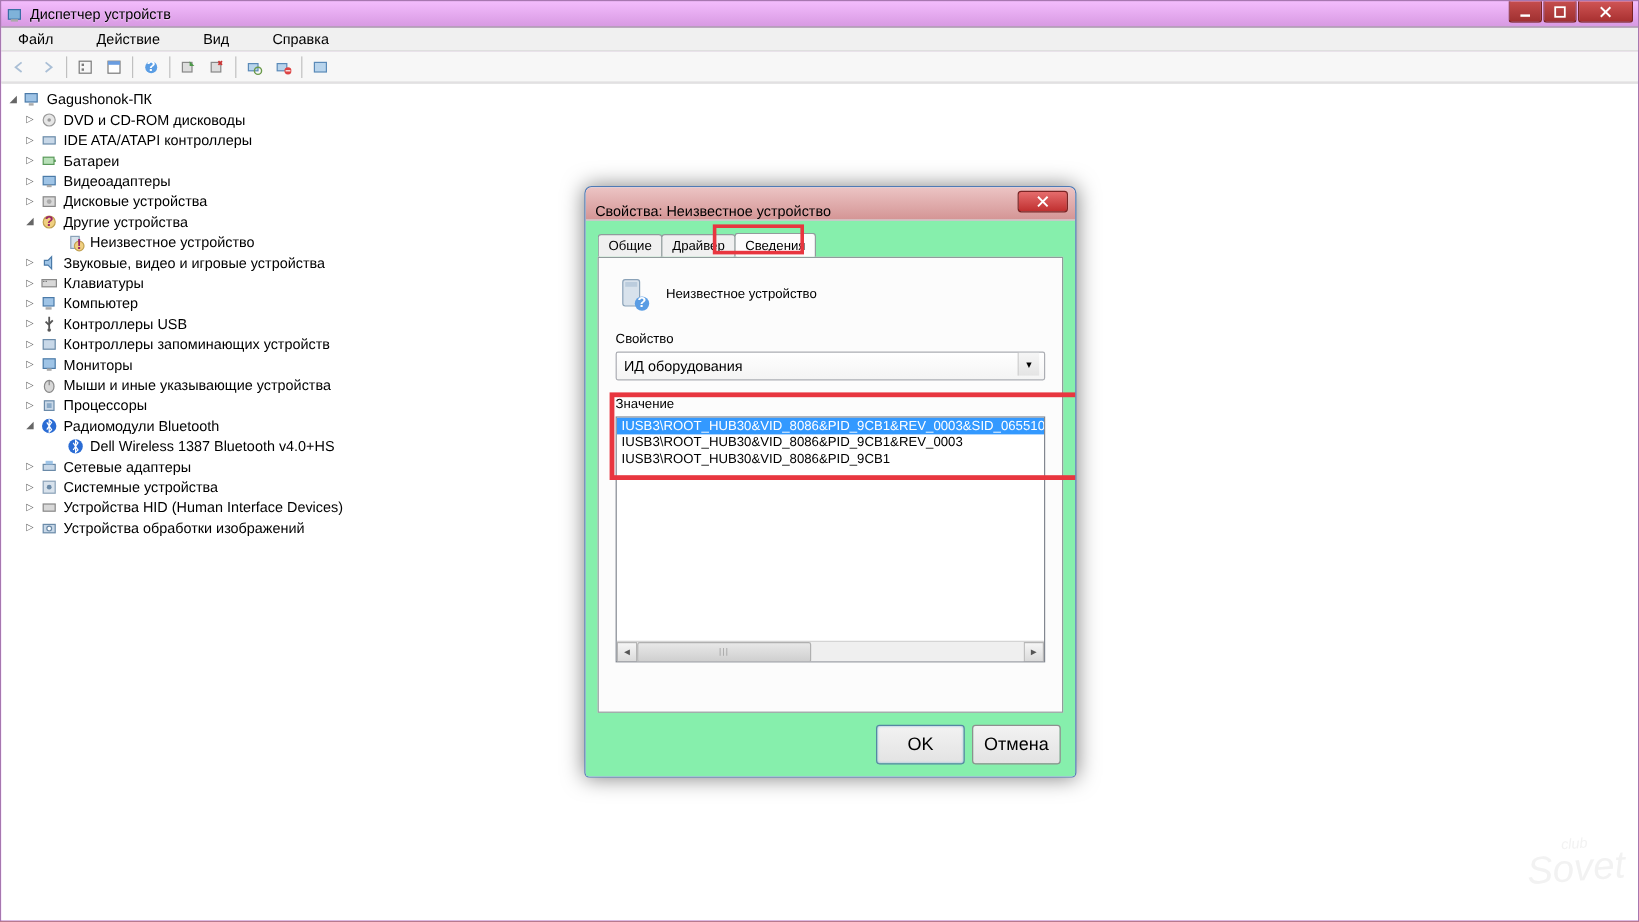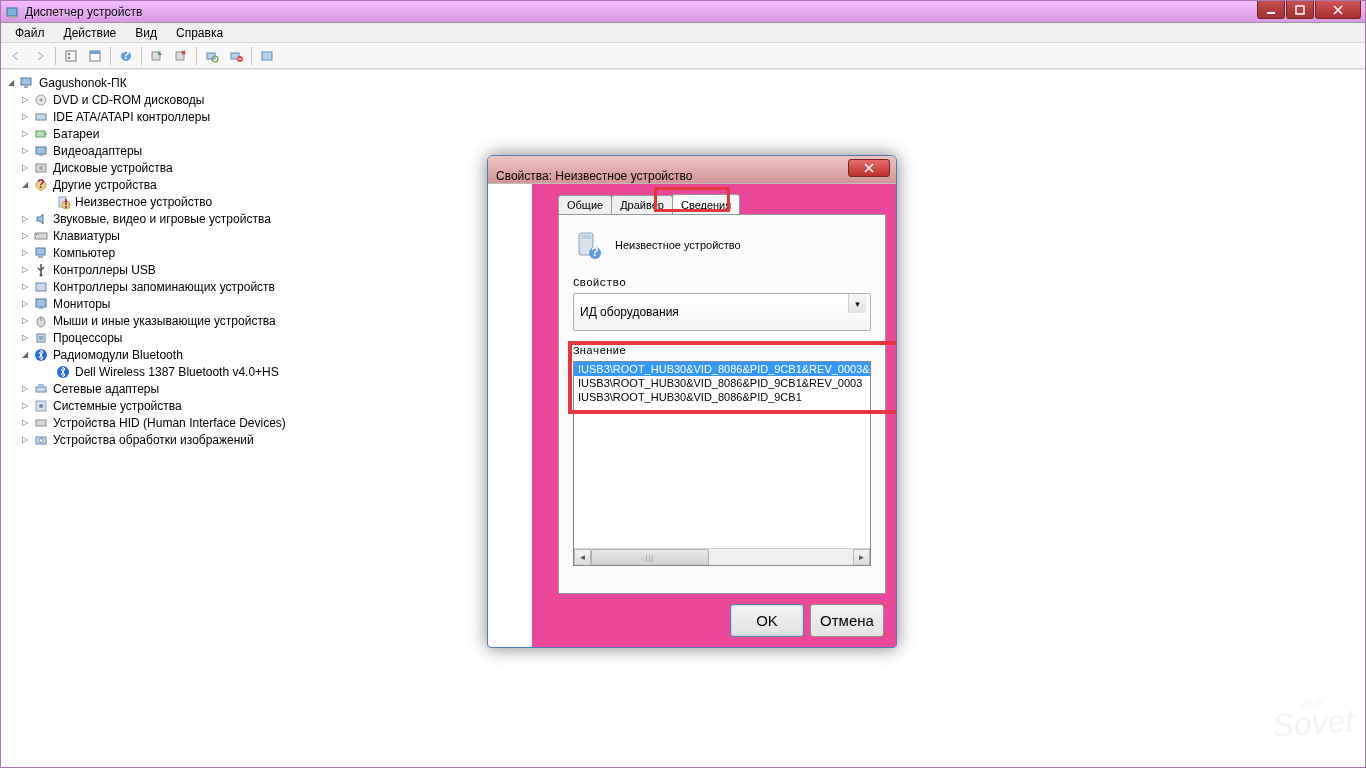--- a/index.html
+++ b/index.html
@@ -6,51 +6,51 @@
   body { background: linear-gradient(to bottom, #a51e1e, #8b1a1a); width: 1366px; height: 768px; overflow: hidden; position: relative; }
   
   .window-frame { position: absolute; top: 0; left: 0; right: 0; bottom: 0; border: 1px solid rgba(0,0,0,0.3); background: #f0abfc; }
   .titlebar { height: 22px; background: linear-gradient(to bottom, rgba(255,255,255,0.2), rgba(0,0,0,0.1)); display: flex; align-items: center; padding: 0 4px; border-bottom: 1px solid #999; position: relative; }
   .titlebar-icon { width: 16px; height: 16px; margin-right: 4px; display: flex; align-items: center; justify-content: center; }
   .titlebar-text { color: #000; font-size: 12px; text-shadow: 0 1px 1px rgba(255,255,255,0.5); flex: 1; }
   .titlebar-buttons { display: flex; gap: 1px; position: absolute; right: 4px; top: 0; }
   .titlebar-btn { width: 28px; height: 18px; background: linear-gradient(to bottom, #c54d4d, #a03030); border: 1px solid #7a2525; border-top: none; border-radius: 0 0 3px 3px; display: flex; align-items: center; justify-content: center; color: #fff; font-size: 11px; font-weight: bold; cursor: pointer; }
   .titlebar-btn.close { background: linear-gradient(to bottom, #d05555, #a83030); width: 46px; }
   
-  .menubar { height: 20px; background: #f0f0f0; display: flex; align-items: center; padding: 0 6px; border-bottom: 1px solid #d4d4d4; gap: 3px; }
+  .menubar { height: 20px; background: #f0f0f0; display: flex; align-items: center; padding: 0 6px; border-bottom: 1px solid #d4d4d4; gap: 20px; }
   .menu-item { padding: 2px 8px; cursor: pointer; border-radius: 2px; }
   
   .toolbar { height: 26px; background: #f7f7f7; border-bottom: 1px solid #d4d4d4; display: flex; align-items: center; padding: 0 4px; gap: 2px; }
   .tool-btn { width: 22px; height: 22px; display: flex; align-items: center; justify-content: center; cursor: pointer; border: 1px solid transparent; border-radius: 2px; }
   .tool-btn.disabled { opacity: 0.4; cursor: default; }
   .tool-sep { width: 1px; height: 18px; background: #c0c0c0; margin: 0 2px; }
   
   .tree-area { position: absolute; top: 68px; left: 0; right: 0; bottom: 0; background: #fff; overflow: auto; padding: 4px; border-top: 1px solid #e5e5e5; }
   .tree-node { display: flex; align-items: center; height: 17px; white-space: nowrap; cursor: pointer; }
   .tree-toggle { width: 12px; height: 12px; display: flex; align-items: center; justify-content: center; font-size: 8px; color: #666; margin-right: 2px; cursor: pointer; }
   .tree-icon { width: 16px; height: 16px; margin-right: 4px; display: flex; align-items: center; justify-content: center; }
   .tree-label { font-size: 12px; color: #000; }
   .indent-1 { padding-left: 14px; }
   .indent-2 { padding-left: 36px; }
   
   .dialog { position: absolute; top: 155px; left: 487px; width: 410px; background: #fff; border: 1px solid #4f7ab5; box-shadow: 0 0 18px rgba(0,0,0,0.5); border-radius: 6px 6px 4px 4px; overflow: hidden; }
   .dialog-titlebar { height: 28px; background: linear-gradient(to bottom, #ecc4c4, #d49595); display: flex; align-items: flex-end; padding: 0 8px; position: relative; border-bottom: 1px solid #bdbdbd; }
   .dialog-title { font-size: 12px; color: #000; }
   .dialog-close { position: absolute; right: 6px; top: 3px; width: 42px; height: 18px; background: linear-gradient(to bottom, #e56c6c, #c03030); border: 1px solid #7a2525; border-radius: 3px; display: flex; align-items: center; justify-content: center; cursor: pointer; }
-  .dialog-body { padding: 8px 10px 10px 26px; background: #ec4899; margin-left: 44px; }
+  .dialog-body { padding: 8px 10px 10px 10px; background: #86efac; }
   .tabs { display: flex; align-items: flex-end; height: 22px; }
   .tab { padding: 3px 8px 3px 8px; border: 1px solid #919b9c; background: #f0f0f0; border-bottom: none; border-radius: 3px 3px 0 0; margin-right: -1px; cursor: pointer; font-size: 11px; position: relative; }
   .tab.active { background: #fcfcfc; z-index: 2; padding-top: 4px; margin-top: -2px; }
   .tab-highlight { position: absolute; border: 3px solid #e8363f; pointer-events: none; z-index: 10; }
   .tab-panel { border: 1px solid #919b9c; background: #fcfcfc; padding: 14px 14px 10px 14px; min-height: 380px; }
   .device-header { display: flex; align-items: center; gap: 10px; margin-bottom: 16px; }
   .device-icon-large { width: 32px; height: 32px; display: flex; align-items: center; justify-content: center; }
   .device-name-text { font-size: 11px; }
-  .prop-label { font-size: 11px; margin-bottom: 4px; font-family: Liberation Mono, monospace; }
-  .combo { width: 100%; height: 38px; border: 1px solid #abadb3; background: linear-gradient(to bottom, #fff, #f4f4f4); display: flex; align-items: center; padding: 0 6px; border-radius: 2px; cursor: pointer; position: relative; font-size: 11px; }
+  .prop-label { font-size: 11px; margin-bottom: 4px; }
+  .combo { width: 100%; height: 24px; border: 1px solid #abadb3; background: linear-gradient(to bottom, #fff, #f4f4f4); display: flex; align-items: center; padding: 0 6px; border-radius: 2px; cursor: pointer; position: relative; font-size: 11px; }
   .combo::after { content: "▾"; position: absolute; right: 4px; top: 0; width: 17px; height: 19px; display: flex; align-items: center; justify-content: center; border-left: 1px solid #ccc; background: linear-gradient(to bottom,#f6f6f6,#e4e4e4); font-size: 9px; }
   .value-box { border: 1px solid #828790; background: #fff; height: 205px; margin-top: 4px; position: relative; overflow: hidden; }
   .value-line { padding: 1px 4px; font-size: 11px; white-space: nowrap; }
   .value-line.selected { background: #3399ff; color: #fff; }
   .value-highlight { position: absolute; border: 4px solid #e8363f; z-index: 10; pointer-events: none; }
   .hscroll { position: absolute; bottom: 0; left: 0; right: 0; height: 17px; background: #f0f0f0; border-top: 1px solid #d4d4d4; display: flex; align-items: center; }
   .hscroll-btn { width: 17px; height: 17px; background: linear-gradient(to bottom,#f6f6f6,#dadada); border: 1px solid #b5b5b5; display: flex; align-items: center; justify-content: center; font-size: 8px; color: #555; cursor: pointer; }
   .hscroll-track { flex: 1; height: 17px; background: #efefef; position: relative; }
   .hscroll-thumb { position: absolute; left: 0; top: 0; bottom: 0; width: 45%; background: linear-gradient(to bottom,#e8e8e8,#cfcfcf); border: 1px solid #b0b0b0; border-radius: 2px; display: flex; align-items: center; justify-content: center; }
   .hscroll-thumb::after { content: "|||"; font-size: 7px; color: #999; letter-spacing: 1px; }

